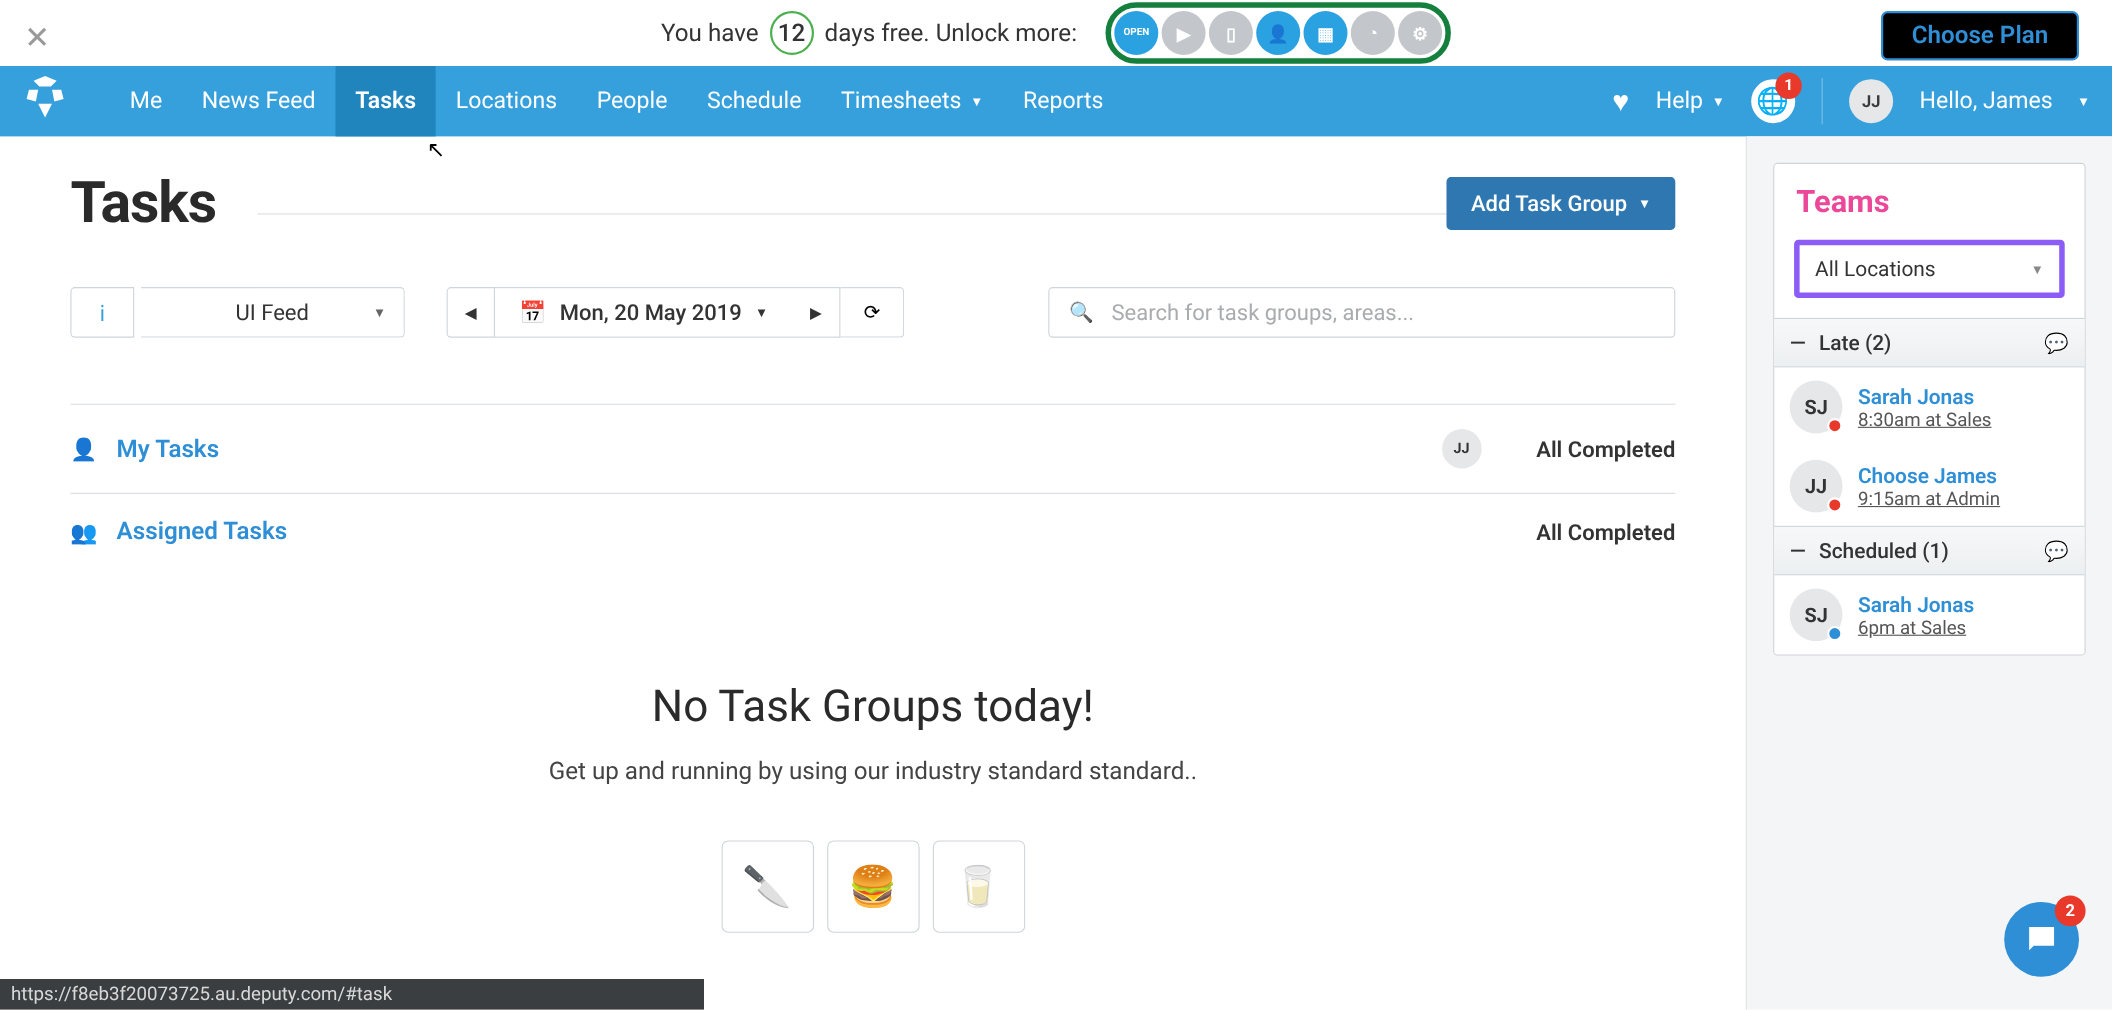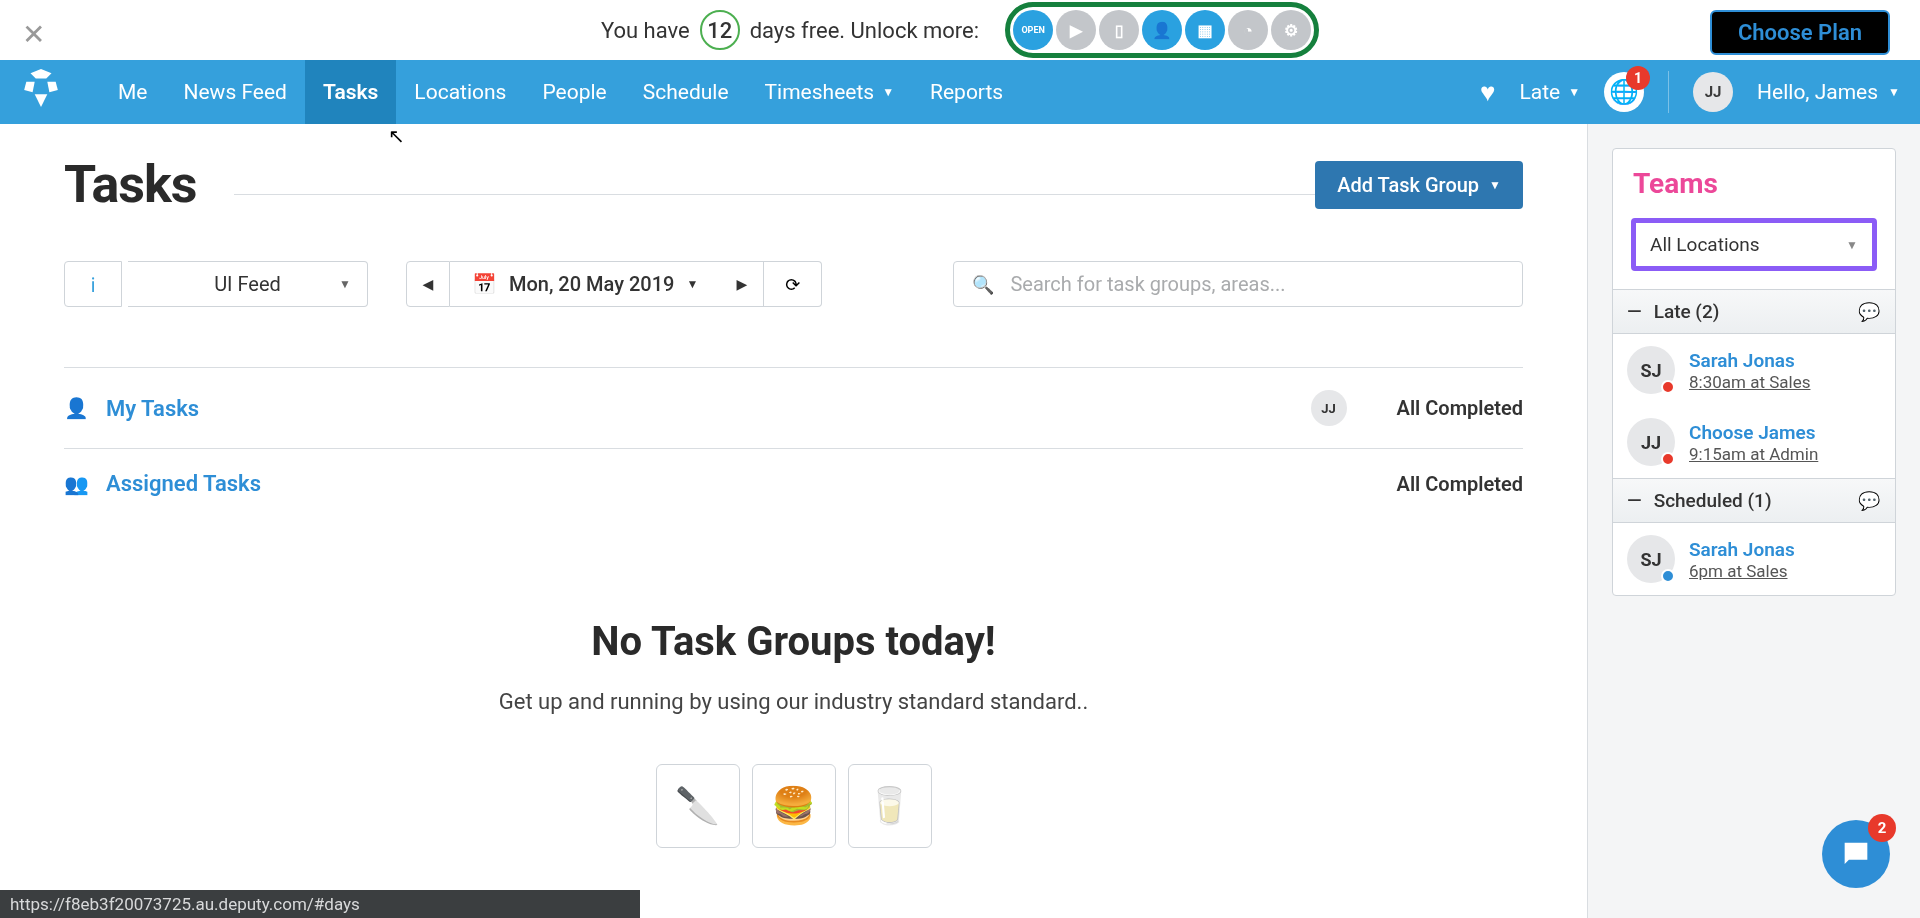--- a/index.html
+++ b/index.html
@@ -26,21 +26,21 @@
 .nav-item.active{background:#2084bd;font-weight:600}
 .nav-caret{margin-left:8px;font-size:12px}
 .nav-right{margin-left:auto;display:flex;align-items:center;gap:24px}
 .heart-icon{font-size:26px;color:#fff}
 .help-link{font-size:21px;display:flex;align-items:center;gap:8px}
 .globe-wrap{position:relative}
 .globe-icon{width:40px;height:40px;background:#fff;border-radius:50%;display:flex;align-items:center;justify-content:center;color:#35a0dc;font-size:24px}
 .badge{position:absolute;top:-6px;right:-6px;background:#e8392b;color:#fff;border-radius:50%;width:24px;height:24px;display:flex;align-items:center;justify-content:center;font-size:14px;font-weight:700}
 .user-divider{width:1px;height:42px;background:rgba(255,255,255,0.35)}
 .avatar-gray{width:40px;height:40px;border-radius:50%;background:#e6e7e9;color:#3a3a3a;display:flex;align-items:center;justify-content:center;font-weight:700;font-size:15px}
-.hello-user{font-size:21px;display:flex;align-items:center;gap:10px}
+.hello-user{font-size:21px;display:flex;align-items:center;gap:22px}
 .body-wrap{display:flex;height:calc(100% - 124px)}
 .main{flex:1;padding:30px 64px 0 64px;border-right:1px solid #d9dde1}
 .page-header{display:flex;align-items:center;justify-content:space-between;margin-bottom:46px;padding-bottom:0;position:relative}
 .page-header:after{content:"";position:absolute;left:170px;right:0;top:40px;height:1px;background:#d9dde1}
 .page-title{font-size:52px;font-weight:700;color:#2a2a2a;letter-spacing:-1px}
 .add-group-btn{background:#2e77b0;color:#fff;border:none;padding:12px 22px;border-radius:4px;font-size:20px;font-weight:500;cursor:pointer;display:flex;align-items:center;gap:10px;z-index:1}
 .toolbar{display:flex;gap:38px;margin-bottom:60px}
 .tb-left{display:flex;gap:6px}
 .tb-info{width:58px;height:46px;border:1px solid #cfd4d9;border-radius:4px 0 0 4px;display:flex;align-items:center;justify-content:center;color:#35a0dc;font-size:20px}
 .tb-feed{width:240px;height:46px;border:1px solid #cfd4d9;border-left:none;border-radius:0 4px 4px 0;display:flex;align-items:center;justify-content:center;font-size:20px;color:#333;position:relative;cursor:pointer}
@@ -57,21 +57,21 @@
 .search-icon{color:#a9abad;font-size:18px}
 .task-row{display:flex;align-items:center;justify-content:space-between;padding:22px 0;border-top:1px solid #d9dde1}
 .task-row:last-of-type{border-bottom:1px solid #d9dde1}
 .task-left{display:flex;align-items:center;gap:20px}
 .task-icon{color:#2e8ed6;font-size:20px;width:22px}
 .task-name{color:#2e8ed6;font-size:22px;font-weight:600}
 .task-right{display:flex;align-items:center;gap:50px}
 .av-small{width:36px;height:36px;border-radius:50%;background:#e6e7e9;display:flex;align-items:center;justify-content:center;font-weight:700;font-size:13px;color:#333}
 .task-status{font-size:20px;font-weight:600;color:#333}
 .empty-block{text-align:center;margin-top:100px}
-.empty-title{font-size:40px;font-weight:700;color:#2a2a2a;margin-bottom:24px}
+.empty-title{font-size:40px;font-weight:400;color:#2a2a2a;margin-bottom:24px}
 .empty-sub{font-size:22px;color:#444}
 .template-row{display:flex;gap:12px;justify-content:center;margin-top:50px}
 .template-card{width:84px;height:84px;border:1px solid #cfd4d9;border-radius:6px;display:flex;align-items:center;justify-content:center;font-size:36px;color:#8aa9c4}
 .sidebar{width:332px;background:#f4f5f6;padding:24px}
 .side-panel{background:#fff;border:1px solid #cfd4d9;border-radius:4px}
 .side-title{font-size:28px;font-weight:700;padding:18px 20px 10px;color:#ec4899}
 .loc-select{margin:8px 18px 18px;border:5px solid #8b5cf6;border-radius:4px;padding:10px 14px;font-size:19px;display:flex;align-items:center;justify-content:space-between;cursor:pointer;color:#333}
 .side-group-head{background:linear-gradient(#f7f8f9,#eceff1);border-top:1px solid #cfd4d9;border-bottom:1px solid #cfd4d9;padding:10px 14px;display:flex;align-items:center;gap:12px;font-size:19px;font-weight:500;color:#333}
 .side-group-head .chat-ico{margin-left:auto;color:#888;font-size:18px}
 .side-person{display:flex;gap:14px;padding:12px 14px;align-items:center}
@@ -128,21 +128,21 @@
     <div class="nav-item">Schedule</div>
     <div class="nav-item">
         <span>Timesheets</span>
         <span class="nav-caret">▼</span>
       </div>
     <div class="nav-item">Reports</div>
   </div>
   <div class="nav-right">
     <span class="heart-icon">♥</span>
     <div class="help-link">
-        <span>Late</span>
+        <span>Help</span>
         <span style="font-size:12px">▼</span>
       </div>
     <div class="globe-wrap">
       <div class="globe-icon">🌐</div>
       <div class="badge">1</div>
     </div>
     <div class="user-divider"></div>
     <div class="avatar-gray">JJ</div>
     <div class="hello-user">
         <span>Hello, James</span>
@@ -269,14 +269,14 @@
   </div>
 </div>
 
 <div class="intercom">
   <svg width="34" height="34" viewBox="0 0 24 24" fill="#fff">
       <path d="M4 4h16v12H7l-3 3V4z"></path>
     </svg>
   <div class="intercom-badge">2</div>
 </div>
 
-<div class="status-bar">https://f8eb3f20073725.au.deputy.com/#days</div>
+<div class="status-bar">https://f8eb3f20073725.au.deputy.com/#task</div>
 <div class="cursor">↖</div>
 
 </body></html>

